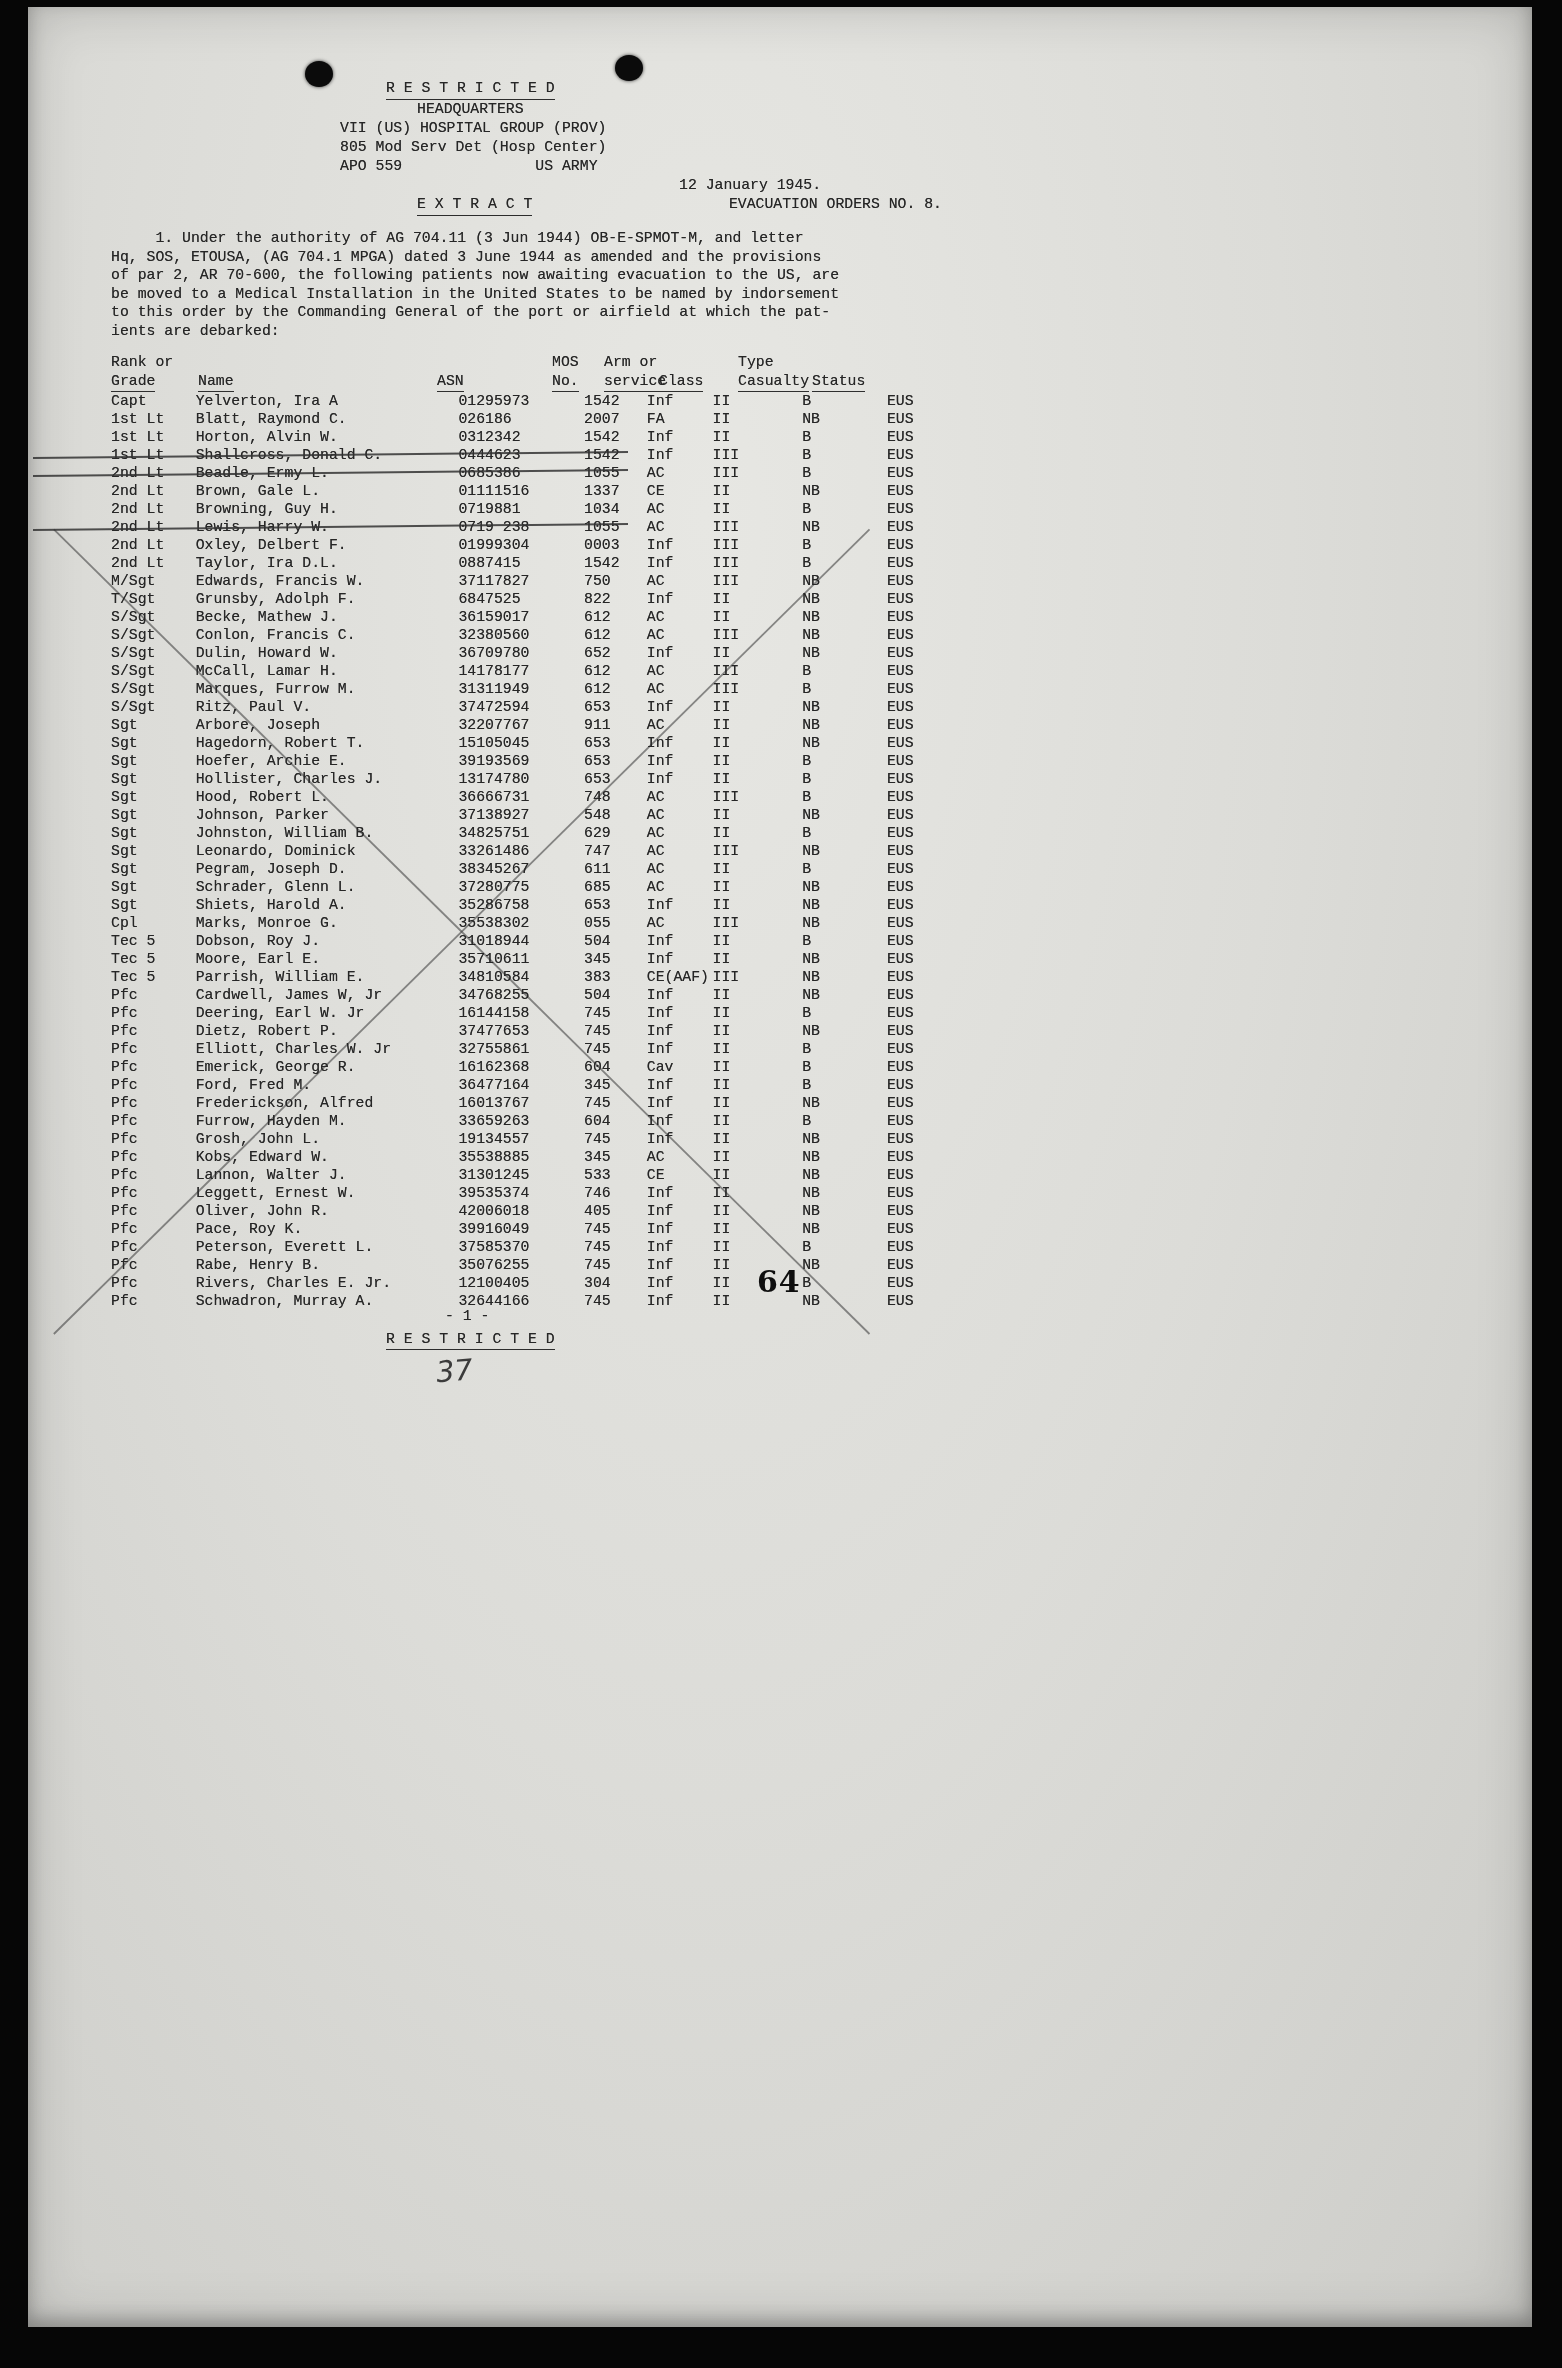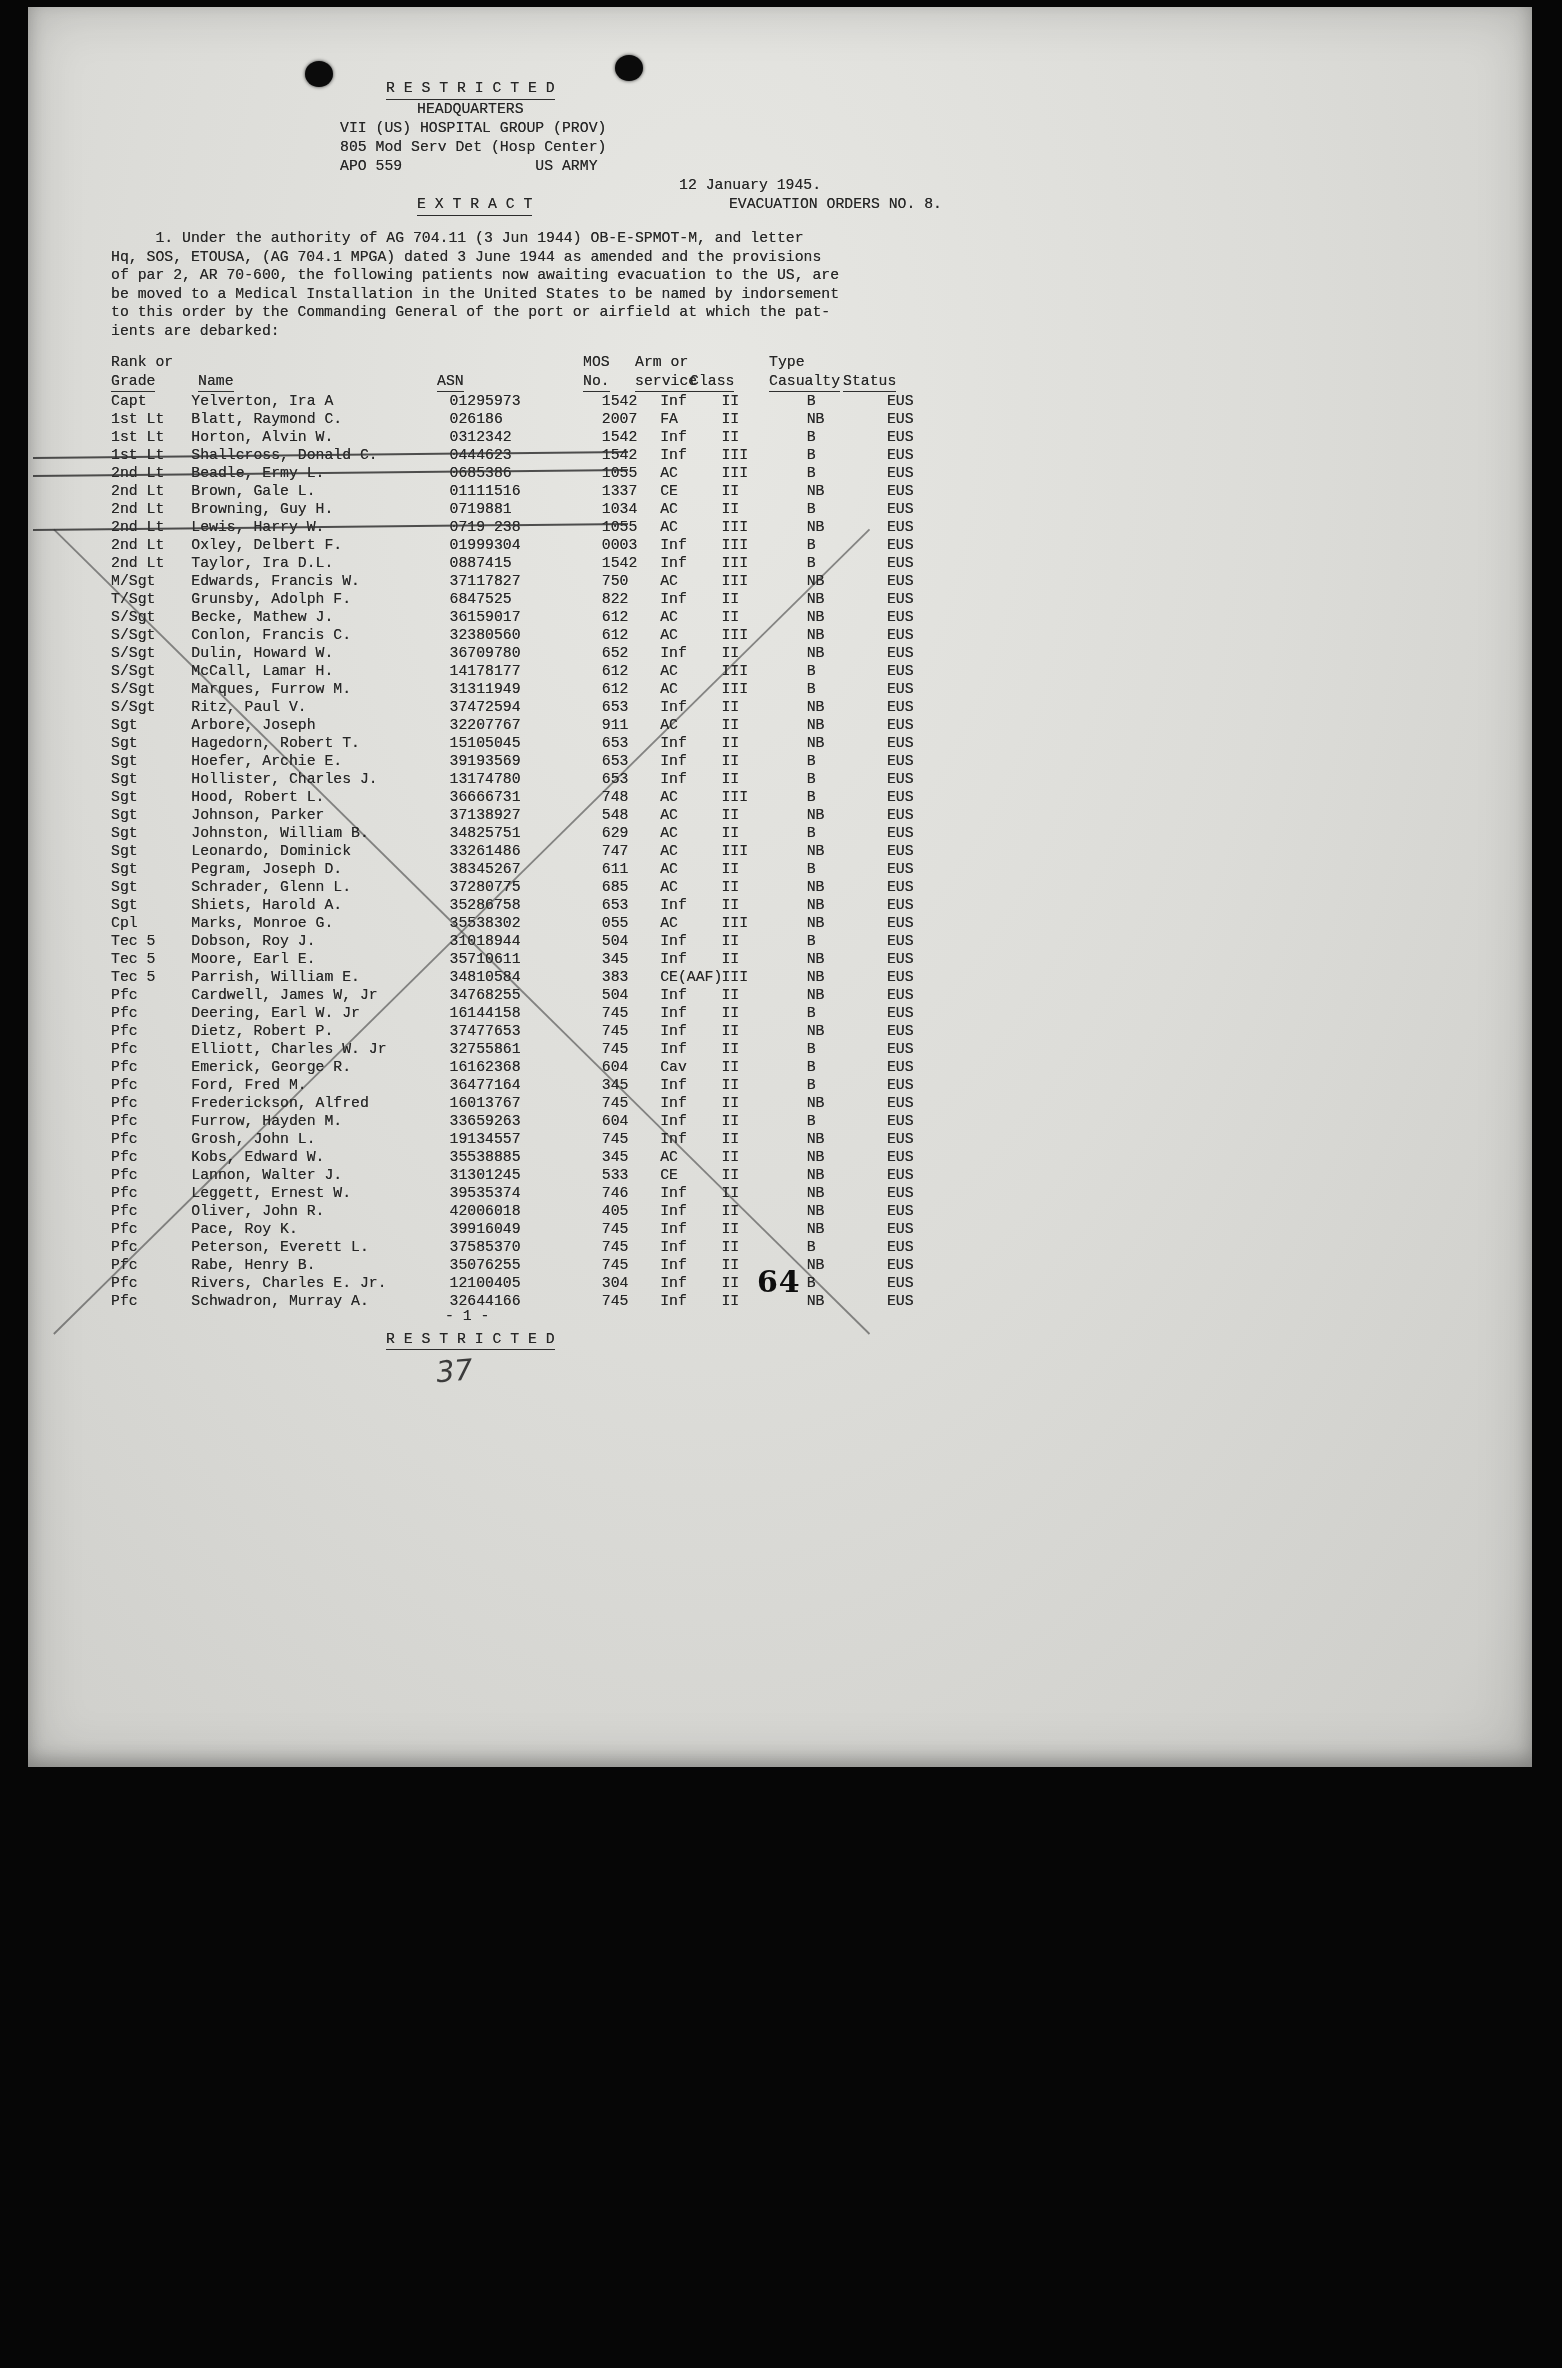--- a/index.html
+++ b/index.html
@@ -4,21 +4,21 @@
 <style>
   html,body{margin:0;padding:0;}
   body{
     width:1563px;height:2368px;
     background:#060606;
     position:relative;
     overflow:hidden;
     font-family:"Liberation Mono","DejaVu Sans Mono",monospace;
   }
   .paper{
-    position:absolute;left:28px;top:7.4px;width:1504px;height:1760px;
+    position:absolute;left:28px;top:7.4px;width:1504px;height:2320px;
     background:radial-gradient(ellipse at 45% 22%, #e7e7e3 0%, #dcdcd8 50%, #cfcfcb 92%, #c6c6c2 100%);
     box-shadow:inset 0 0 55px rgba(0,0,0,0.18), inset 0 -7.4px 16.6px rgba(0,0,0,0.25);
   }
   .punch{
     position:absolute;width:28px;height:26px;border-radius:50%;
     background:#0b0b0b;box-shadow:0 0 3.7px rgba(0,0,0,.8);
   }
   .punch.p1{left:277px;top:54px;}
   .punch.p2{left:587px;top:48px;}
   .pencil-overlay{position:absolute;left:0;top:0;width:1504px;height:2320px;pointer-events:none;}
@@ -40,21 +40,21 @@
   .para div{white-space:pre;}
   .roster{margin-top:12px;}
   .hrow{display:flex;line-height:19px;}
   .hrow2 .c>span{display:inline-block;border-bottom:1.8px solid #2f2f2f;padding-bottom:0px;}
   .hrow2 .c-name>span{margin-left:13px;}
   .trow{display:flex;line-height:18px;position:relative;justify-content:space-between;}
   .c{flex:0 0 auto;white-space:pre;overflow:visible;}
   .c-rank{width:74px;}
   .c-name{width:252px;}
   .c-asn{width:115px;}
-  .c-mos{width:52px;margin-left:31px;}
+  .c-mos{width:52px;}
   .c-arm{width:55px;}
   .c-cls{width:79px;}
   .c-cas{width:74px;}
   .c-status{width:55px;}
   .trow.struck::before{
     content:"";position:absolute;left:-78px;top:8.3px;width:595px;height:0;
     border-top:2.3px solid #333;transform:rotate(-0.6deg);opacity:.85;
   }
   .page-num{margin-top:-2.8px;margin-left:334px;white-space:pre;}
   .restricted-bottom{margin-top:3.7px;margin-left:275px;}

